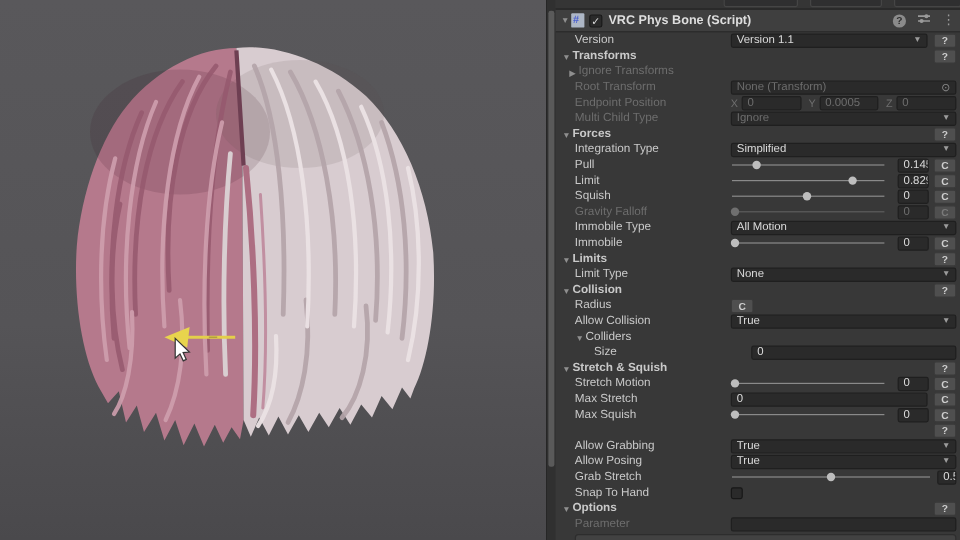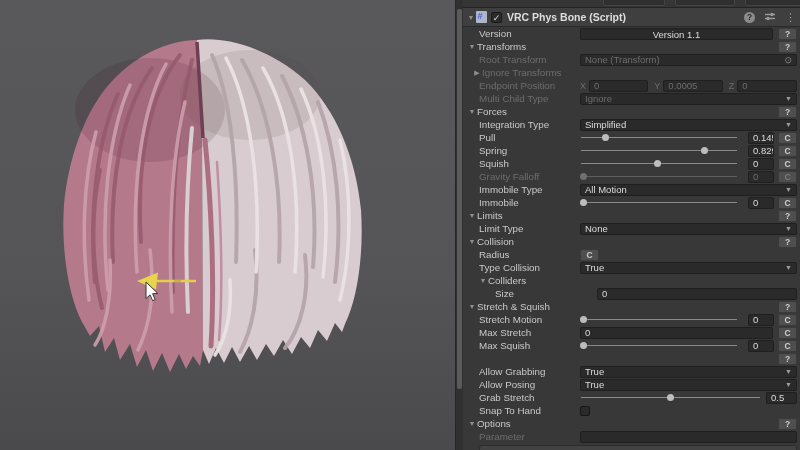--- a/index.html
+++ b/index.html
@@ -30,24 +30,24 @@
   .checkbox{width:11px;height:11px;background:#2a2a2a;border:1px solid #191919;border-radius:2px;
     color:#dcdcdc;font-size:9px;line-height:10px;text-align:center;margin-right:5px;flex:0 0 auto;}
   #component-title{font-weight:bold;font-size:10.5px;color:#dedede;flex:1 1 auto;white-space:nowrap;overflow:hidden;}
   .hdr-ico{flex:0 0 auto;margin-left:9px;color:#9a9a9a;}
   #help-circle{width:11px;height:11px;border-radius:50%;background:#8b8b8b;color:#2e2e2e;font-size:8.5px;
     font-weight:bold;text-align:center;line-height:11px;}
   #kebab{font-size:11px;letter-spacing:0;line-height:11px;}
   
   #rows{position:relative;}
   .row{height:13px;display:flex;align-items:center;padding-right:4px;}
-  .rlabel{width:117px;flex:0 0 auto;white-space:nowrap;overflow:hidden;display:flex;align-items:center;}
+  .rlabel{width:146px;flex:0 0 auto;white-space:nowrap;overflow:hidden;display:flex;align-items:flex-end;}
   .rlabel .txt{font-size:9.8px;}
   .rlabel.lvl0{padding-left:16px;}
-  .rlabel.sec{padding-left:4px;font-weight:normal;}
+  .rlabel.sec{padding-left:4px;font-weight:bold;}
   .rlabel.fold1{padding-left:9px;}
   .rlabel.fold2{padding-left:15px;}
   .rlabel.lvl2{padding-left:32px;}
   .ctrls{flex:1 1 auto;display:flex;align-items:center;min-width:0;}
   .ffield{height:12px;background:var(--field-bg);border:1px solid var(--field-border);border-radius:2px;
     display:flex;align-items:center;padding:0 4px;font-size:9.5px;color:#dcdcdc;overflow:hidden;white-space:nowrap;}
   .grow{flex:1 1 auto;min-width:0;}
   .ddarrow{margin-left:auto;color:#9c9c9c;font-size:7px;flex:0 0 auto;padding-left:3px;}
   .picker{margin-left:auto;color:#8a8a8a;font-size:9px;flex:0 0 auto;}
   .sqbtn{width:19px;height:12px;flex:0 0 auto;background:var(--btn-bg);border:1px solid #3a3a3a;border-radius:2px;
@@ -171,56 +171,56 @@
         </span>
         <span class="hdr-ico" id="kebab">⋮</span>
       </div>
 
       <div id="rows">
           <div class="row">
             <div class="rlabel lvl0">
               <span class="txt">Version</span>
             </div>
             <div class="ctrls">
-              <div class="ffield grow" style="margin-right: 5px; flex-direction: column;">
+              <div class="ffield grow" style="margin-right: 5px;">
                 <span>Version 1.1</span>
                 <span class="ddarrow">▼</span>
               </div>
               <div class="sqbtn helpbtn">?</div>
             </div>
           </div>
           <div class="row">
             <div class="rlabel sec">
               <span class="fold">▼</span>
               <span class="txt">Transforms</span>
             </div>
             <div class="ctrls">
               <div class="sqbtn helpbtn">?</div>
-            </div>
-          </div>
-          <div class="row dis">
-            <div class="rlabel lvl0">
-              <span class="txt">Root Transform</span>
-            </div>
-            <div class="ctrls">
-              <div class="ffield grow">
-                <span>None (Transform)</span>
-                <span class="picker">⊙</span>
-              </div>
             </div>
           </div>
           <div class="row dis">
             <div class="rlabel fold1">
               <span class="fold">▶</span>
               <span class="txt">Ignore Transforms</span>
             </div>
             <div class="ctrls"></div>
           </div>
           <div class="row dis">
             <div class="rlabel lvl0">
+              <span class="txt">Root Transform</span>
+            </div>
+            <div class="ctrls">
+              <div class="ffield grow">
+                <span>None (Transform)</span>
+                <span class="picker">⊙</span>
+              </div>
+            </div>
+          </div>
+          <div class="row dis">
+            <div class="rlabel lvl0">
               <span class="txt">Endpoint Position</span>
             </div>
             <div class="ctrls">
               <div class="v3group">
                 <span class="v3lbl">X</span>
                 <div class="ffield grow">0</div>
               </div>
               <div class="v3group">
                 <span class="v3lbl">Y</span>
                 <div class="ffield grow">0.0005</div>
@@ -269,21 +269,21 @@
             <div class="ctrls">
               <div class="track" style="margin-right: 5px;">
                 <div class="thumb" style="left: calc(14.5% - 1.015px);"></div>
               </div>
               <div class="ffield numfield">0.145</div>
               <div class="sqbtn">C</div>
             </div>
           </div>
           <div class="row">
             <div class="rlabel lvl0">
-              <span class="txt">Spring</span>
+              <span class="txt">Limit</span>
             </div>
             <div class="ctrls">
               <div class="track" style="margin-right: 5px;">
                 <div class="thumb" style="left: calc(80% - 5.6px);"></div>
               </div>
               <div class="ffield numfield">0.829</div>
               <div class="sqbtn">C</div>
             </div>
           </div>
           <div class="row">
@@ -365,21 +365,21 @@
           <div class="row">
             <div class="rlabel lvl0">
               <span class="txt">Radius</span>
             </div>
             <div class="ctrls">
               <div class="sqbtn">C</div>
             </div>
           </div>
           <div class="row">
             <div class="rlabel lvl0">
-              <span class="txt">Type Collision</span>
+              <span class="txt">Allow Collision</span>
             </div>
             <div class="ctrls">
               <div class="ffield grow">
                 <span>True</span>
                 <span class="ddarrow">▼</span>
               </div>
             </div>
           </div>
           <div class="row">
             <div class="rlabel fold2">
@@ -466,21 +466,21 @@
             </div>
           </div>
           <div class="row">
             <div class="rlabel lvl0">
               <span class="txt">Grab Stretch</span>
             </div>
             <div class="ctrls">
               <div class="track" style="margin-right: 5px;">
                 <div class="thumb" style="left: calc(50% - 3.5px);"></div>
               </div>
-              <div class="ffield numfield" style="width: 31px; margin: 0px;">0.5</div>
+              <div class="ffield numfield" style="width: 16px; margin: 0px;">0.5</div>
             </div>
           </div>
           <div class="row">
             <div class="rlabel lvl0">
               <span class="txt">Snap To Hand</span>
             </div>
             <div class="ctrls">
               <div class="cbox"></div>
             </div>
           </div>

